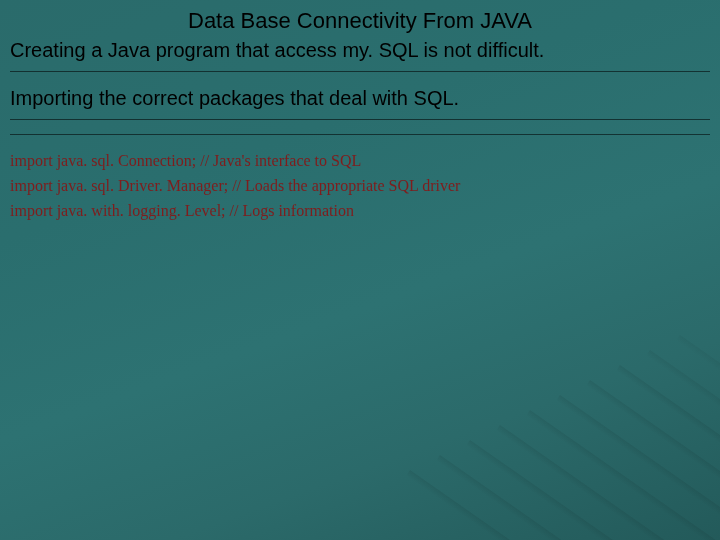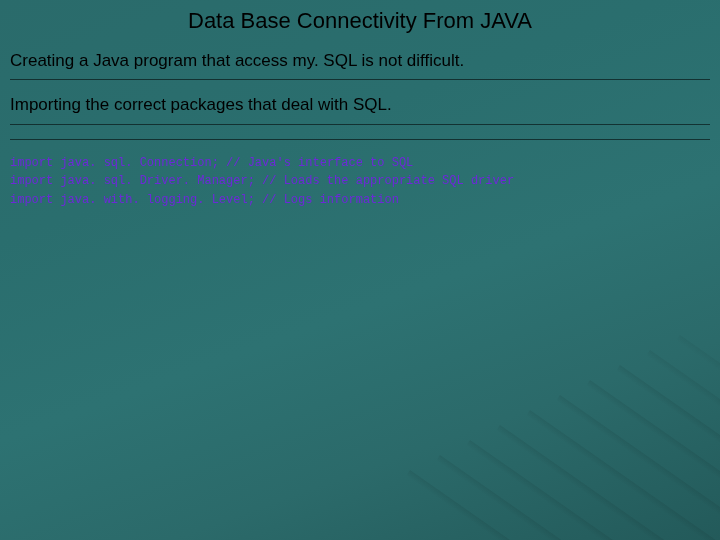--- a/index.html
+++ b/index.html
@@ -44,46 +44,46 @@
   .s8 { left: 250px; top: 85px; }
   .s9 { left: 280px; top: 70px; opacity:0.28; }
   .s10{ left: 310px; top: 55px; opacity:0.22; }
 
   .content {
     position: relative;
     padding: 8px 10px 0 10px;
     width: 700px;
   }
   h1.title {
-    margin: 0 0 16px 0;
+    margin: 0 0 4px 0;
     font-size: 22px;
     font-weight: 400;
     color: #000;
     text-align: center;
     padding-left: 90px;
     padding-right: 90px;
   }
   .para {
-    font-size: 17px;
+    font-size: 20px;
     line-height: 1.25;
     margin: 4px 0 8px 0;
     color: #000;
   }
   .rule {
     border: none;
     border-top: 1px solid rgba(0,0,0,0.55);
     margin: 4px 0 14px 0;
   }
 
   .code {
-    font-family: Liberation Mono, monospace;
-    font-size: 12px;
+    font-family: Liberation Serif, serif;
+    font-size: 16px;
     line-height: 1.55;
     white-space: nowrap;
-    color: #6d28d9;
+    color: #7f1d1d;
   }
   .code .row { display: block; }
   .kw { }
   .pkg { }
   .cm { }
 </style>
 </head>
 <body>
 
 <div class="streaks">

